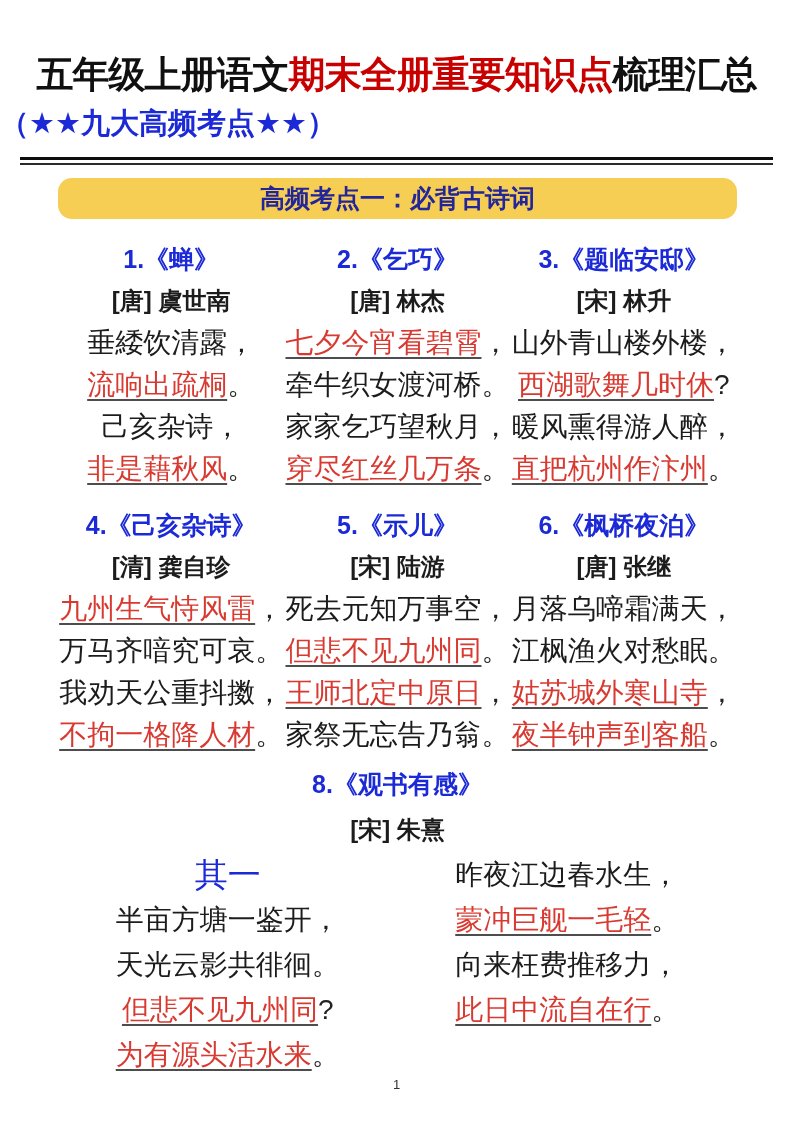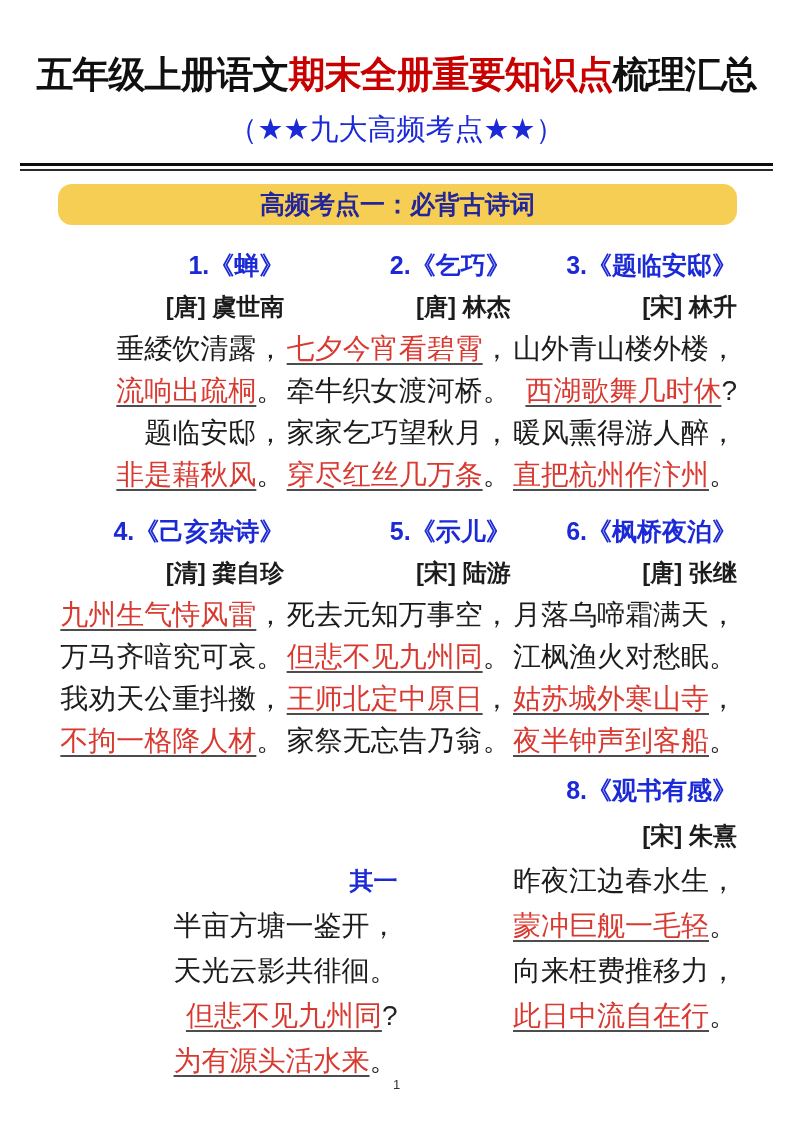--- a/index.html
+++ b/index.html
@@ -18,54 +18,54 @@
     font-family:"Liberation Sans","DejaVu Sans",sans-serif;
   }
   .doc-title{
     padding-top:50px;text-align:center;
     font-family:"Liberation Serif","DejaVu Serif",serif;
     font-size:37px;font-weight:900;color:#101010;
     letter-spacing:-1px;white-space:nowrap;
   }
   .doc-title .seg-red{color:var(--title-red);}
   .doc-subtitle{
-    text-align:center;margin-top:10px;
-    font-size:29px;font-weight:normal;color:var(--heading-blue);
+    text-align:left;margin-top:4px;
+    font-size:29px;font-weight:bold;color:var(--heading-blue);
   }
   .double-rule{
     margin:13px 20px 0 20px;height:3px;
     border-top:3px solid #0d0d0d;border-bottom:2px solid #2a2a2a;
   }
   .banner{
     margin:13px 56px 0 58px;height:41px;background:var(--banner-bg);
     display:flex;align-items:center;justify-content:center;
     font-size:25px;font-weight:bold;color:var(--banner-text);border-radius:14px;
   }
   .content{margin:19px 56px 0 58px;}
   .row{display:flex;}
   .row2{margin-top:14px;}
   .row3{margin-top:6px;}
-  .cell{flex:1;text-align:right;min-width:0;}
+  .cell{flex:1;text-align:center;min-width:0;}
   .cell.wide{flex:2;}
   .cell.shift-down{padding-top:27px;}
   .poem-title{font-size:25px;font-weight:bold;color:var(--heading-blue);line-height:42px;white-space:nowrap;}
   .poem-author{font-size:24px;color:var(--text-black);line-height:42px;font-weight:700;white-space:nowrap;}
   .poem-line{font-size:28px;color:var(--text-black);line-height:42px;font-weight:500;white-space:nowrap;}
   .row3 .poem-title,.row3 .poem-author,.row3 .poem-line,.row3 .part-label{line-height:45px;}
   .hl{
     color:var(--verse-red);
     text-decoration:underline;
     text-decoration-color:var(--underline-color);
     text-decoration-thickness:2px;
     text-underline-offset:5px;
   }
   .punct{color:#222222;}
   .parts{display:flex;}
   .part{flex:1;min-width:0;}
-  .part-label{font-size:24px;font-weight:bold;color:var(--heading-blue);}
+  .part-label{font-size:33px;font-weight:normal;color:var(--heading-blue);}
   .page-number{
     position:absolute;left:0;right:0;bottom:30px;
     text-align:center;font-size:13px;color:#333333;
   }
 </style>
 </head>
 <body>
 
 <div class="page">
 
@@ -81,21 +81,21 @@
     <span>高频考点一：必背古诗词</span>
   </div>
 
   <div class="content">
     <div class="row row1">
       <div class="cell">
           <div class="poem-title">1.《蝉》</div>
           <div class="poem-author">[唐] 虞世南</div>
           <div class="poem-line">垂緌饮清露，</div>
           <div class="poem-line"><span class="hl">流响出疏桐</span><span class="punct">。</span></div>
-          <div class="poem-line">题临安邸，</div>
+          <div class="poem-line">己亥杂诗，</div>
           <div class="poem-line"><span class="hl">非是藉秋风</span><span class="punct">。</span></div>
         </div>
       <div class="cell">
           <div class="poem-title">2.《乞巧》</div>
           <div class="poem-author">[唐] 林杰</div>
           <div class="poem-line"><span class="hl">七夕今宵看碧霄</span><span class="punct">，</span></div>
           <div class="poem-line">牵牛织女渡河桥。</div>
           <div class="poem-line">家家乞巧望秋月，</div>
           <div class="poem-line"><span class="hl">穿尽红丝几万条</span><span class="punct">。</span></div>
         </div>

